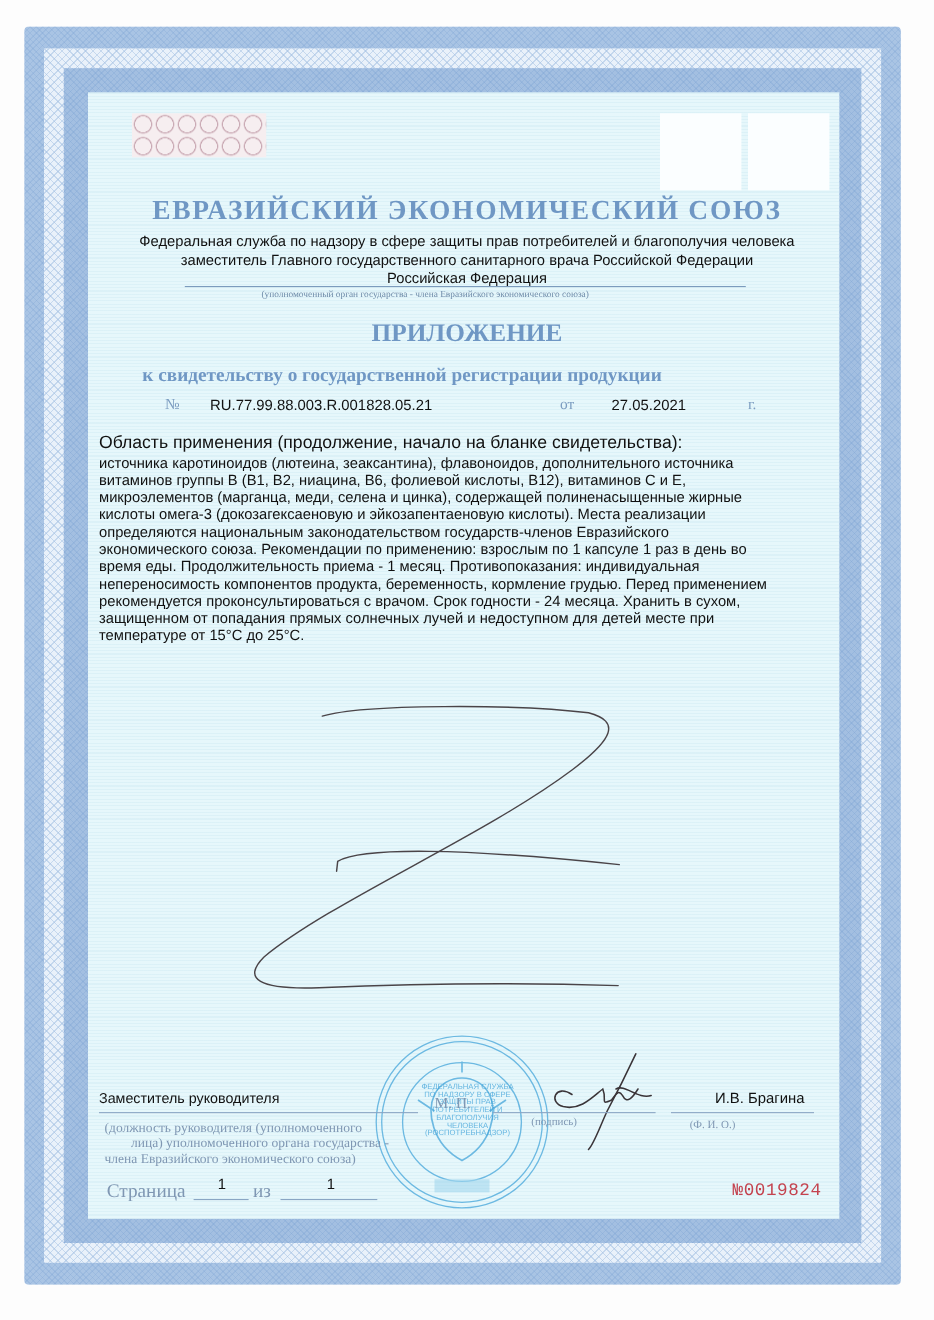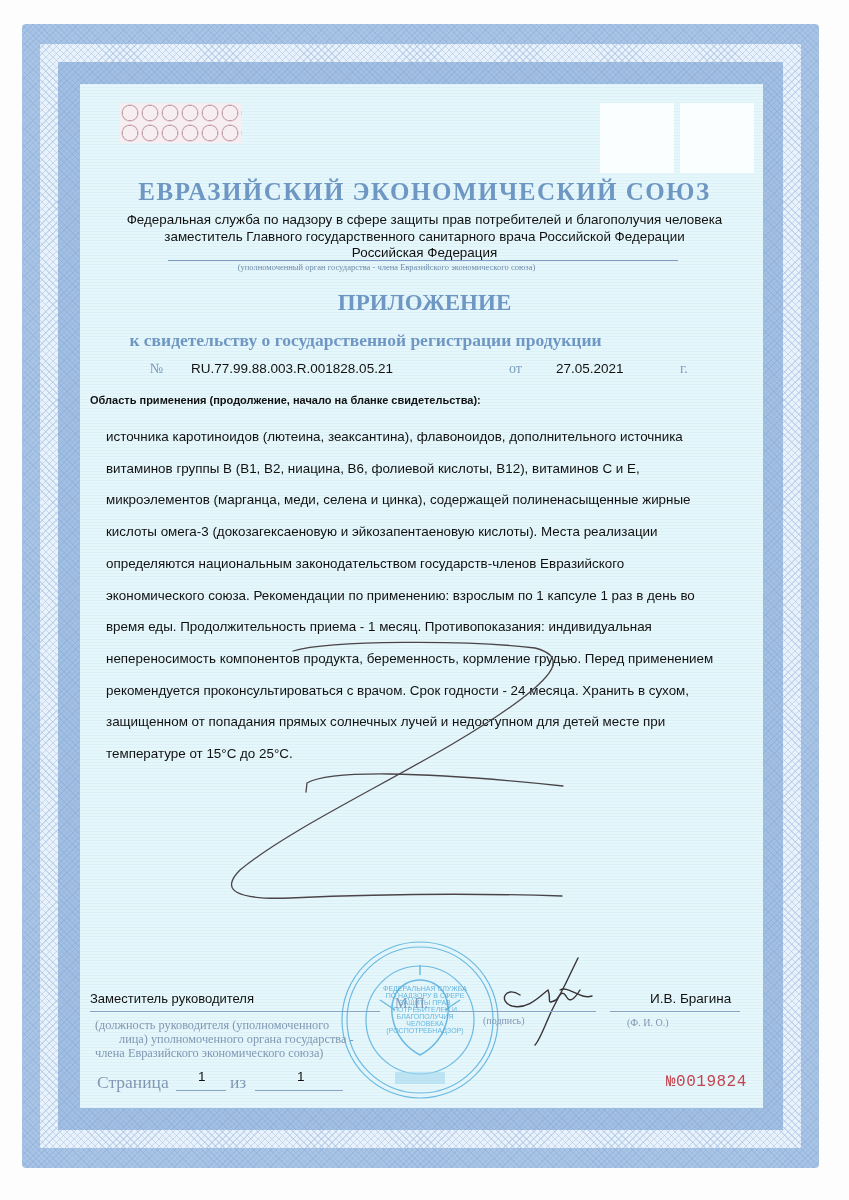--- a/index.html
+++ b/index.html
@@ -29,23 +29,23 @@
   .blank-box { position:absolute; background:#fbfeff; }
   .abs { position:absolute; }
   .union-title { left:0; width:849px; top:178px; text-align:center; font-family:"Liberation Serif", serif; font-weight:bold; font-size:25px; letter-spacing:1.5px; color:#6f97c4; }
   .agency { left:0; width:849px; text-align:center; font-size:13.4px; color:#111; }
   .underline-rule { position:absolute; left:168px; width:510px; height:1px; background:#7c9bbd; }
   .tiny-caption { left:0; width:773px; text-align:center; font-family:"Liberation Serif", serif; font-size:8.5px; color:#6d8aa8; }
   .app-title { left:0; width:849px; top:290px; text-align:center; font-family:"Liberation Serif", serif; font-weight:bold; font-size:23px; color:#6f97c4; }
   .subtitle { left:0; width:731px; top:330px; text-align:center; font-family:"Liberation Serif", serif; font-weight:bold; font-size:17.5px; color:#6f97c4; }
   .serif-blue { font-family:"Liberation Serif", serif; color:#7b9cc0; font-size:13px; }
   .value-text { font-size:13.5px; color:#111; }
-  .section-heading { left:90px; top:394px; font-weight:bold; font-size:11px; color:#111; }
+  .section-heading { left:90px; top:394px; font-weight:normal; font-size:16px; color:#111; }
   .body-text { left:90px; top:413px; width:640px; font-size:13.4px; line-height:15.7px; color:#111; }
-  .body-text p { margin:16px; white-space:nowrap; }
+  .body-text p { margin:0; white-space:nowrap; }
   .sig-line { position:absolute; height:1px; background:#8aa6c4; }
   .caption-serif { font-family:"Liberation Serif", serif; color:#7f97b3; font-size:12.3px; line-height:14px; }
   .page-label { font-family:"Liberation Serif", serif; color:#7f97b3; font-size:17.5px; }
   .serial { font-family:"Liberation Mono", monospace; color:#c4434f; font-size:16px; letter-spacing:0.5px; }
   svg.overlay { position:absolute; left:0; top:0; }
 </style>
 </head>
 <body>
 
 <div class="border-outer"></div>

